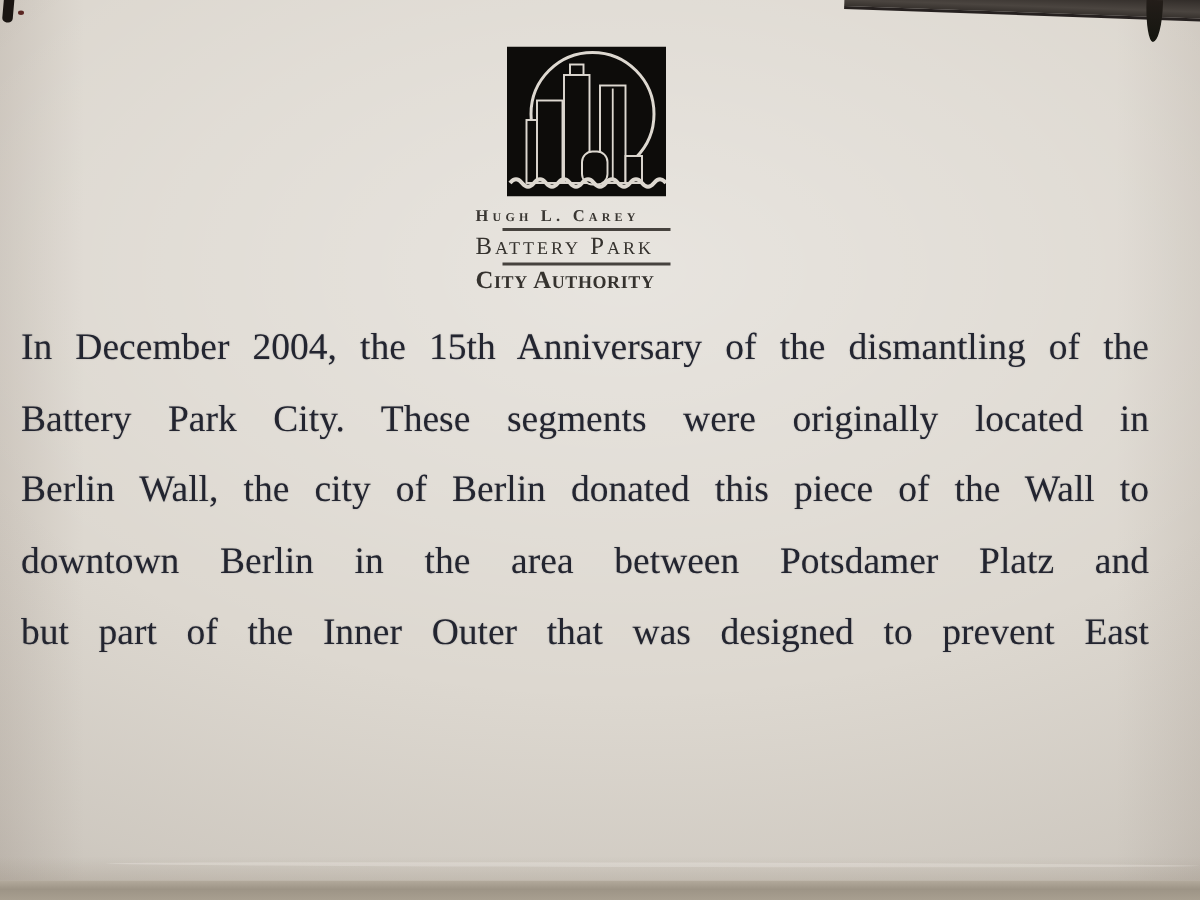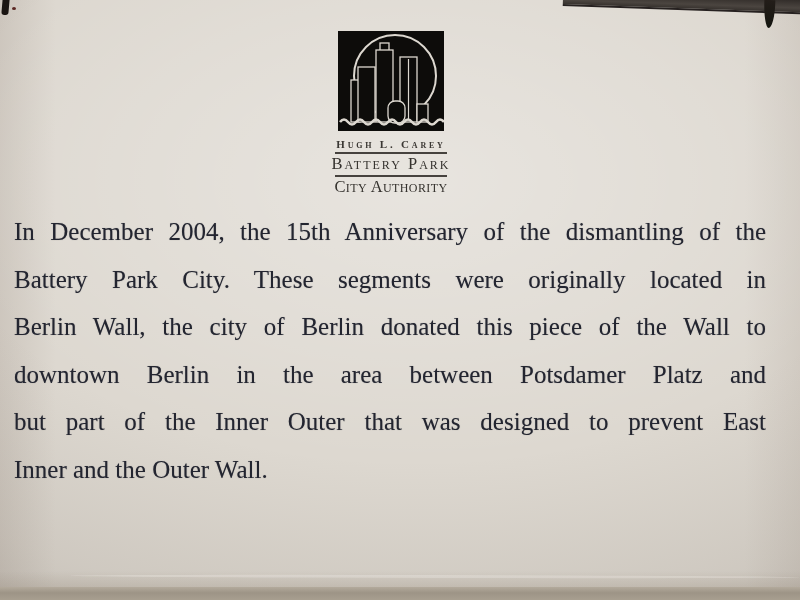--- a/index.html
+++ b/index.html
@@ -98,21 +98,20 @@
     height: 16px;
     background: linear-gradient(180deg, rgba(150,138,122,0) 0%, rgba(150,138,122,0.25) 100%);
   }
 
   
   .logo {
     position: absolute;
     left: 317px;
     top: 31px;
     width: 148px;
-    text-align: center;
     color: #35322e;
   }
   .logo svg {
     display: block;
     margin: 0 auto;
     width: 106px;
     height: 100px;
   }
   .logo-line1 {
     margin-top: 7px;
@@ -135,20 +134,21 @@
     letter-spacing: 2px;
     white-space: nowrap;
     line-height: 18px;
   }
   .logo-line3 {
     font-size: 16.5px;
     font-variant: small-caps;
     letter-spacing: 0.4px;
     white-space: nowrap;
     line-height: 18px;
+    font-weight: bold;
   }
 
   
   .para {
     position: absolute;
     left: 14px;
     top: 208px;
     width: 752px;
     color: #232530;
     font-size: 25px;
@@ -200,19 +200,18 @@
     <div class="logo-rule"></div>
     <div class="logo-line3">City Authority</div>
   </div>
 
   <div class="para">
     <div class="pline">In December 2004, the 15th Anniversary of the dismantling of the</div>
     <div class="pline">Battery Park City. These segments were originally located in</div>
     <div class="pline">Berlin Wall, the city of Berlin donated this piece of the Wall to</div>
     <div class="pline">downtown Berlin in the area between Potsdamer Platz and</div>
     <div class="pline">but part of the Inner Outer that was designed to prevent East</div>
-    <div class="pline last">Inner and the Outer Wall.</div>
   </div>
 
   <div class="bottom-shadow"></div>
   <div class="bottom-band"></div>
 
 </div>
 
 </body></html>

